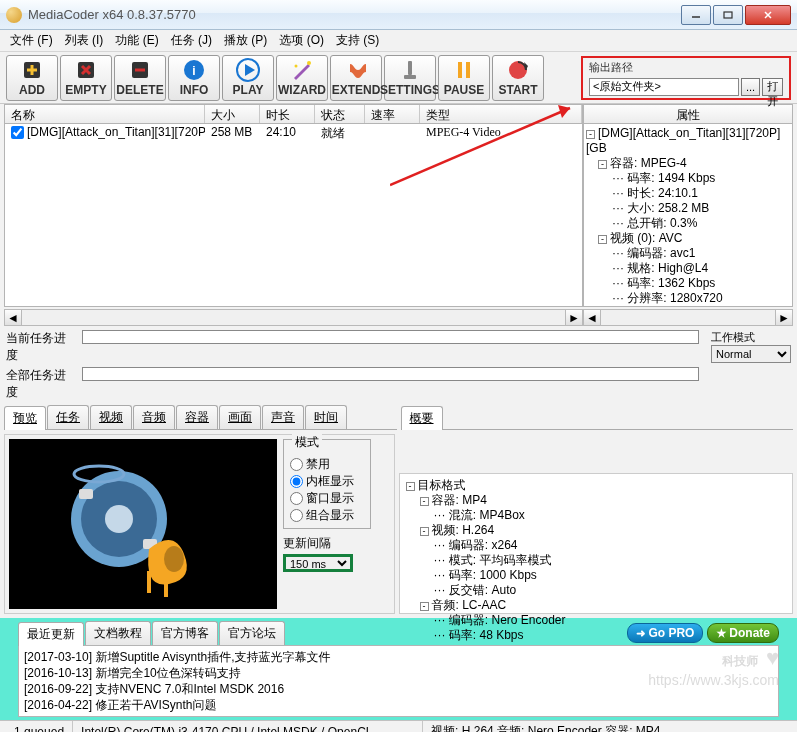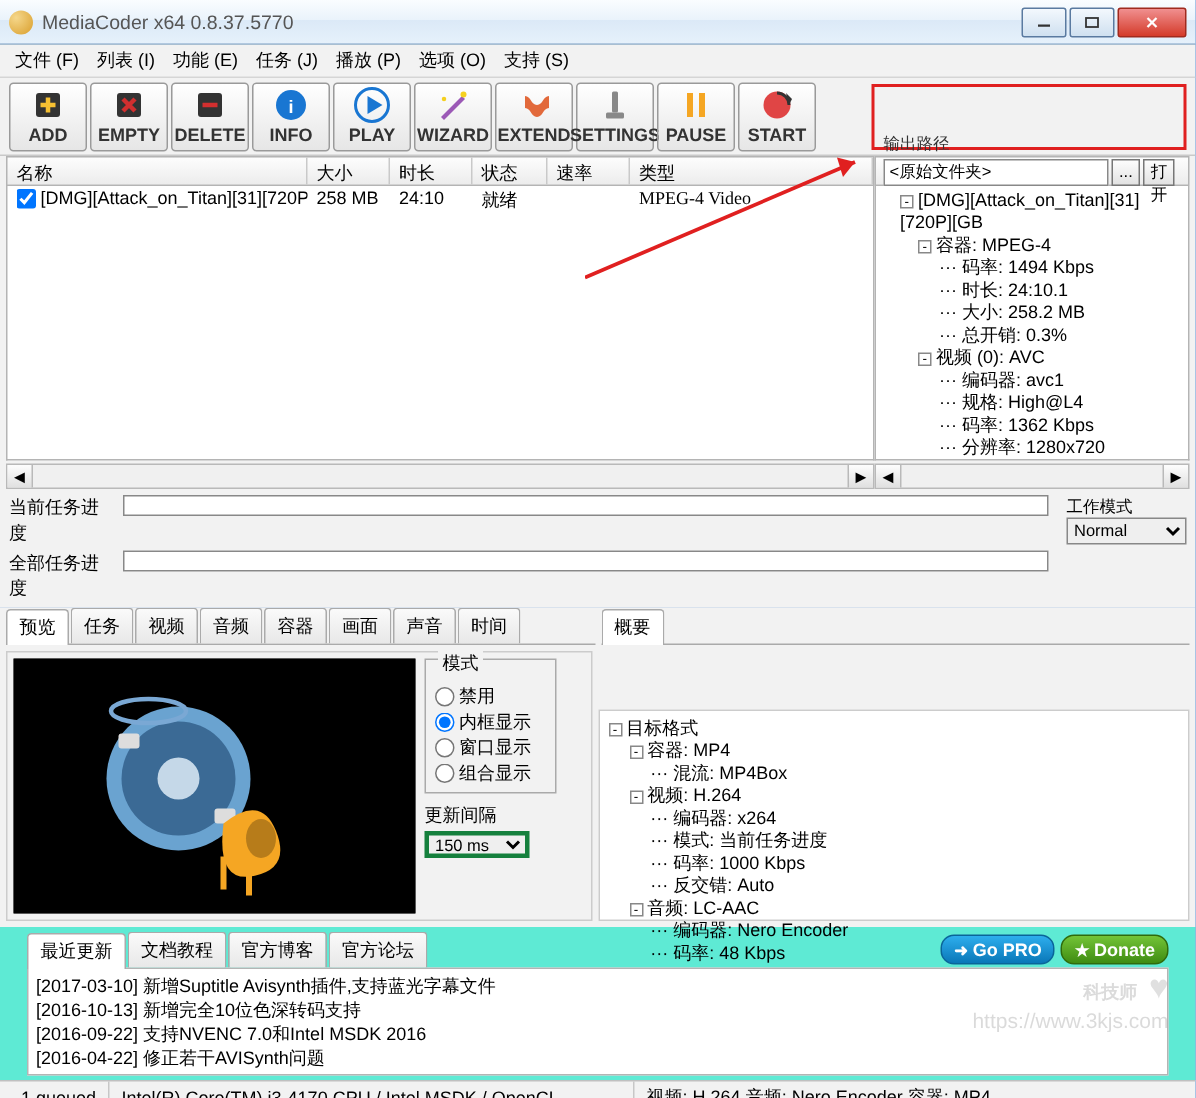--- a/index.html
+++ b/index.html
@@ -19,21 +19,21 @@
 .menubar span { padding: 2px 4px; }
 
 
 .toolbar-row { background: #f2f2f2; height: 52px; display: flex; align-items: center; padding: 3px 6px; border-bottom: 1px solid #c9c9c9; }
 .tb-btn { width: 52px; height: 46px; background: linear-gradient(180deg, #fff, #e6e6e6); border: 1px solid #9a9a9a; border-radius: 3px; margin-right: 2px; display: flex; flex-direction: column; align-items: center; justify-content: center; gap: 1px; font-size: 10px; }
 .tb-btn .ico { width: 24px; height: 24px; display: flex; align-items: center; justify-content: center; }
 .tb-btn .lbl { font-size: 12px; color: #333; font-weight: bold; }
 
 
 .output-box { margin-left: auto; width: 210px; border: 2px solid #e02020; padding: 4px 6px 6px 6px; background: #f2f2f2; position: relative; height: 44px; }
-.output-box .legend { font-size: 11px; color: #333; position: relative; top: -2px; margin-top: 28px; }
+.output-box .legend { font-size: 11px; color: #333; position: relative; top: -2px; }
 .output-box .row { display: flex; align-items: center; gap: 2px; margin-top: 1px; }
 .output-box input { flex: 1; height: 18px; border: 1px solid #888; padding: 0 3px; background: #fff; font-size: 11px; }
 .output-box button { height: 18px; border: 1px solid #777; background: linear-gradient(180deg, #fdfdfd, #e2e2e2); padding: 0 4px; font-size: 11px; }
 
 
 .main-area { background: #f2f2f2; display: flex; gap: 0; padding: 0 4px; height: 222px; }
 .filelist-pane { flex: 1; display: flex; flex-direction: column; }
 .props-pane { width: 210px; display: flex; flex-direction: column; }
 
 
@@ -48,42 +48,42 @@
 .flist-row input[type=checkbox]{ margin-right:3px; vertical-align:middle;}
 .col-name { width: 200px; }
 .col-size { width: 55px; }
 .col-dur { width: 55px; }
 .col-stat { width: 50px; }
 .col-rate { width: 55px; }
 .col-type { flex: 1; font-family: Liberation Serif, serif; }
 
 
 .props-head { background: linear-gradient(180deg, #fdfdfd, #ececec); border: 1px solid #b4b4b4; height: 20px; text-align: center; padding-top: 2px; }
-.props-tree { background: #fff; border: 1px solid #b4b4b4; border-top: none; flex: 1; padding: 2px 16px; font-size: 12px; line-height: 15px; overflow: hidden; }
+.props-tree { background: #fff; border: 1px solid #b4b4b4; border-top: none; flex: 1; padding: 2px 2px; font-size: 12px; line-height: 15px; overflow: hidden; }
 .props-tree .n1 { padding-left: 12px; }
 .props-tree .n2 { padding-left: 26px; }
 .tree-toggle { display: inline-block; width: 9px; height: 9px; border: 1px solid #888; text-align: center; line-height: 7px; font-size: 9px; margin-right: 3px; background: #fff; }
 
 
 .hscroll { height: 17px; background: #f0f0f0; border: 1px solid #b9b9b9; display: flex; margin-top: 2px; }
 .hscroll .arrow { width: 17px; background: linear-gradient(180deg,#fdfdfd,#e0e0e0); border-right:1px solid #b9b9b9; display:flex;align-items:center;justify-content:center;}
 .hscroll .arrow:last-child{border-right:none;border-left:1px solid #b9b9b9;}
 .hscroll .thumb { flex:1; }
 
 
 .progress-sec { background: #f2f2f2; padding: 4px 6px; display: flex; flex-direction: column; gap: 3px; }
 .prog-row { display: flex; align-items: flex-start; gap: 6px; }
 .prog-row label { width: 70px; font-size: 12px; }
 .prog-bar { flex: 1; height: 14px; border: 1px solid #888; background: #fff; }
 .workmode { display: flex; flex-direction: column; width: 80px; }
 .workmode select { height: 18px; border: 1px solid #888; font-size: 11px; }
 
 
 .tabs-row { background: #f2f2f2; display: flex; padding: 0 4px; gap: 4px; }
-.tabs-left, .tabs-right { flex: 1; }
+.tabs-left, .tabs-right { flex: 1; text-decoration: underline; }
 .tabstrip { display: flex; border-bottom: 1px solid #aaa; }
 .tab { padding: 3px 8px; border: 1px solid #aaa; border-bottom: none; background: linear-gradient(180deg,#fafafa,#e8e8e8); margin-right: 1px; border-radius: 3px 3px 0 0; font-size: 12px; }
 .tab.active { background: #fff; position: relative; top: 1px; }
 
 .tabs-body { background: #f2f2f2; display: flex; padding: 4px; gap: 4px; height: 188px; }
 .left-body { flex: 1; display: flex; gap: 6px; border: 1px solid #ccc; padding: 4px; background:#f2f2f2;}
 .preview-img { width: 268px; height: 170px; background: #000; position: relative; }
 .mode-box { border: 1px solid #aaa; padding: 4px 6px; font-size: 12px; display:flex;flex-direction:column;gap:3px; width: 88px;}
 .mode-box .legend { margin: -10px 0 2px 2px; background: #f2f2f2; display: inline-block; padding: 0 3px; width: fit-content; }
 .mode-box label{display:flex;align-items:center;gap:3px;font-size:12px;}
@@ -376,21 +376,21 @@
         <select><option>150 ms</option></select>
       </div>
     </div>
   </div>
   <div class="right-body" id="overview-body">
       <div><span class="tree-toggle">-</span>目标格式</div>
       <div class="n1"><span class="tree-toggle">-</span>容器: MP4</div>
       <div class="n2">··· 混流: MP4Box</div>
       <div class="n1"><span class="tree-toggle">-</span>视频: H.264</div>
       <div class="n2">··· 编码器: x264</div>
-      <div class="n2">··· 模式: 当前任务进度</div>
+      <div class="n2">··· 模式: 平均码率模式</div>
       <div class="n2">··· 码率: 1000 Kbps</div>
       <div class="n2">··· 反交错: Auto</div>
       <div class="n1"><span class="tree-toggle">-</span>音频: LC-AAC</div>
       <div class="n2">··· 编码器: Nero Encoder</div>
       <div class="n2">··· 码率: 48 Kbps</div>
     </div>
 </div>
 
 <div class="news-sec">
   <div class="news-tabs" id="news-tabs">

